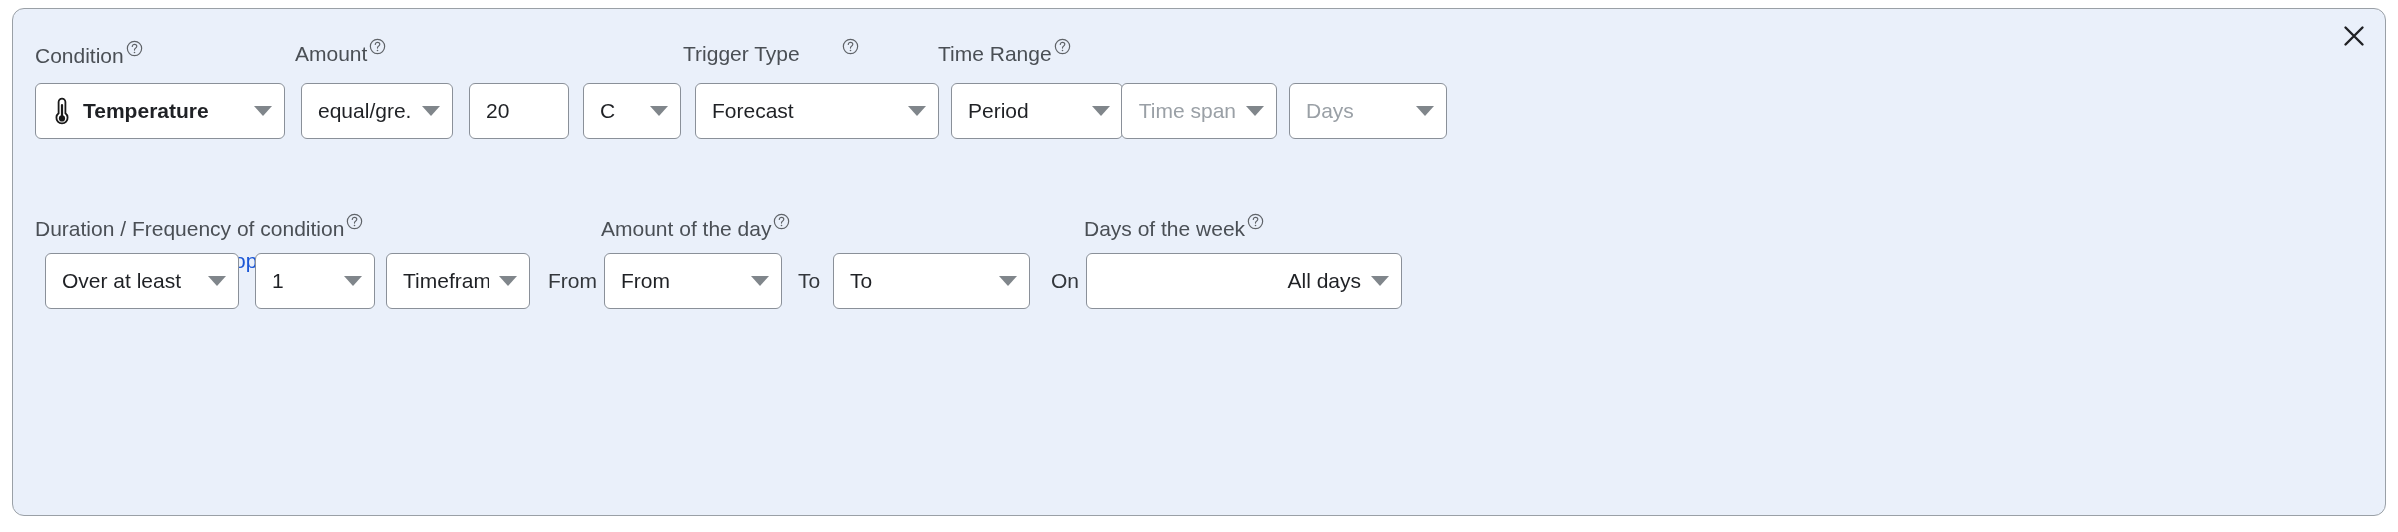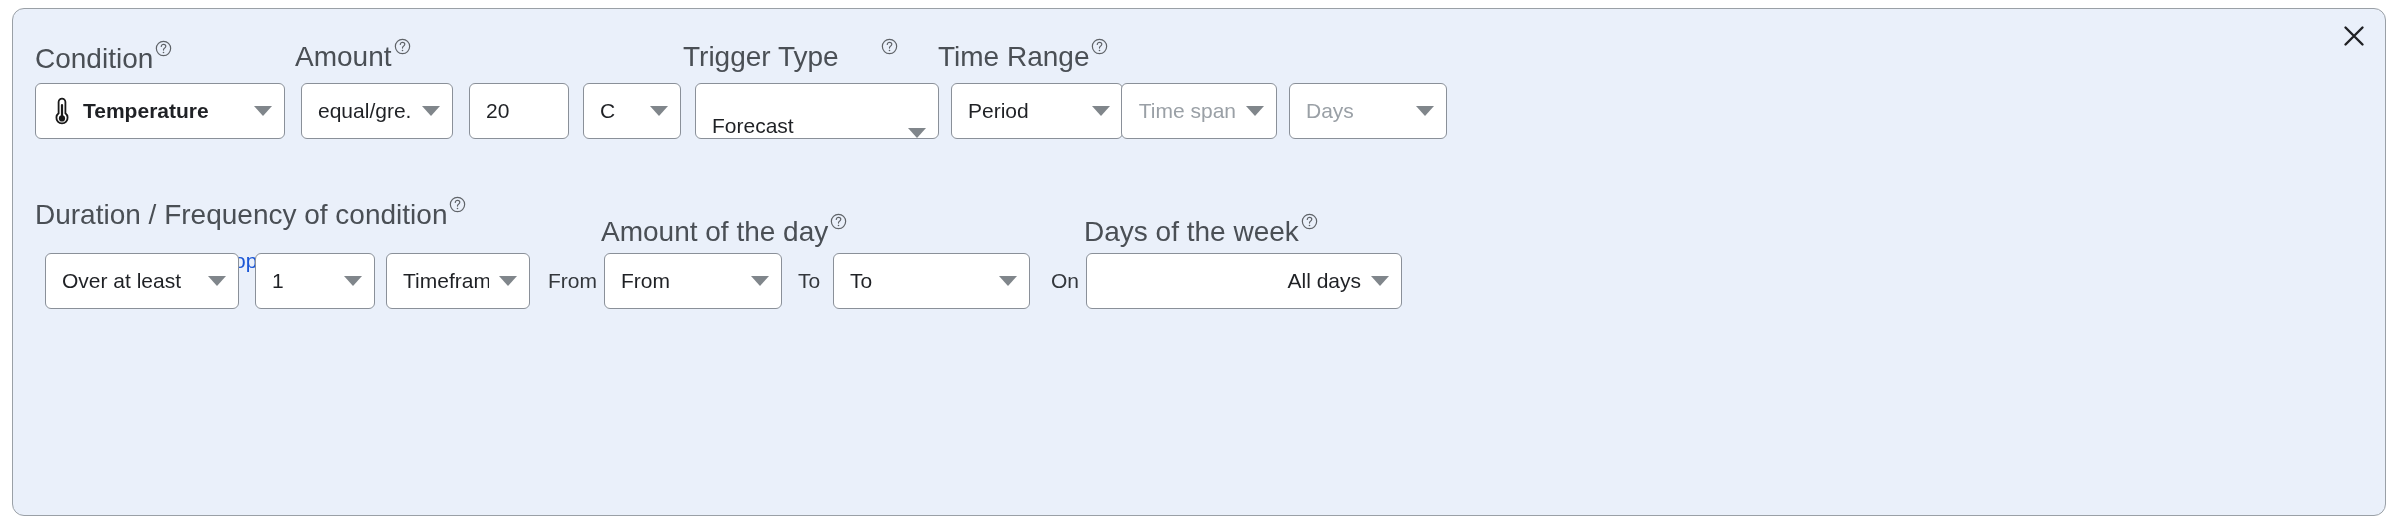--- a/index.html
+++ b/index.html
@@ -49,21 +49,21 @@
     background: transparent;
     border: 0;
     padding: 0;
     z-index: 5;
   }
   .close-btn svg { display: block; }
 
   
   .label {
     position: absolute;
-    font-size: 28px;
+    font-size: 21px;
     color: #4a4f55;
     white-space: nowrap;
     display: flex;
     align-items: flex-start;
     line-height: 1;
   }
   .label .txt { display: inline-block; }
   .help-icon {
     display: inline-block;
     margin-left: 2px;
@@ -224,21 +224,21 @@
 
     <div class="field text-input" style="left:456px; top:74px; width:100px;">
       <span class="value">20</span>
     </div>
 
     <div class="field" style="left:570px; top:74px; width:98px;">
       <span class="value">C</span>
       <span class="caret"></span>
     </div>
 
-    <div class="field" style="left:682px; top:74px; width:244px;align-items:flex-end;">
+    <div class="field" style="left:682px; top:74px; width:244px;">
       <span class="value">Forecast</span>
       <span class="caret"></span>
     </div>
 
     <div class="field" style="left:938px; top:74px; width:172px;">
       <span class="value">Period</span>
       <span class="caret"></span>
     </div>
 
     <div class="field" style="left:1108px; top:74px; width:156px;text-align:right;">
@@ -253,21 +253,21 @@
 
     <div class="adv-toggle">
       <span class="chev">
         <svg width="22" height="14" viewBox="0 0 22 14">
           <path d="M2 11 L11 3 L20 11" fill="none" stroke="#5f6368" stroke-width="2.4" stroke-linecap="round" stroke-linejoin="round"></path>
         </svg>
       </span>
       <span class="adv-text">Hide Advanced options</span>
     </div>
 
-    <div class="label" style="left:22px; top:192px;">
+    <div class="label" style="left:22px; top:209px;">
       <span class="txt">Duration / Frequency of condition</span>
       <span class="help-icon">
         <svg width="17" height="17" viewBox="0 0 20 20">
           <circle cx="10" cy="10" r="8.4" fill="none" stroke="#5f6368" stroke-width="1.4"></circle>
           <path d="M7.4 7.6c0-1.5 1.2-2.5 2.7-2.5 1.5 0 2.6 0.9 2.6 2.3 0 1.2-0.7 1.8-1.6 2.4-0.8 0.5-1.1 0.9-1.1 1.8v0.3" fill="none" stroke="#5f6368" stroke-width="1.4" stroke-linecap="round"></path>
           <circle cx="10" cy="14.7" r="0.95" fill="#5f6368"></circle>
         </svg>
       </span>
     </div>
 

